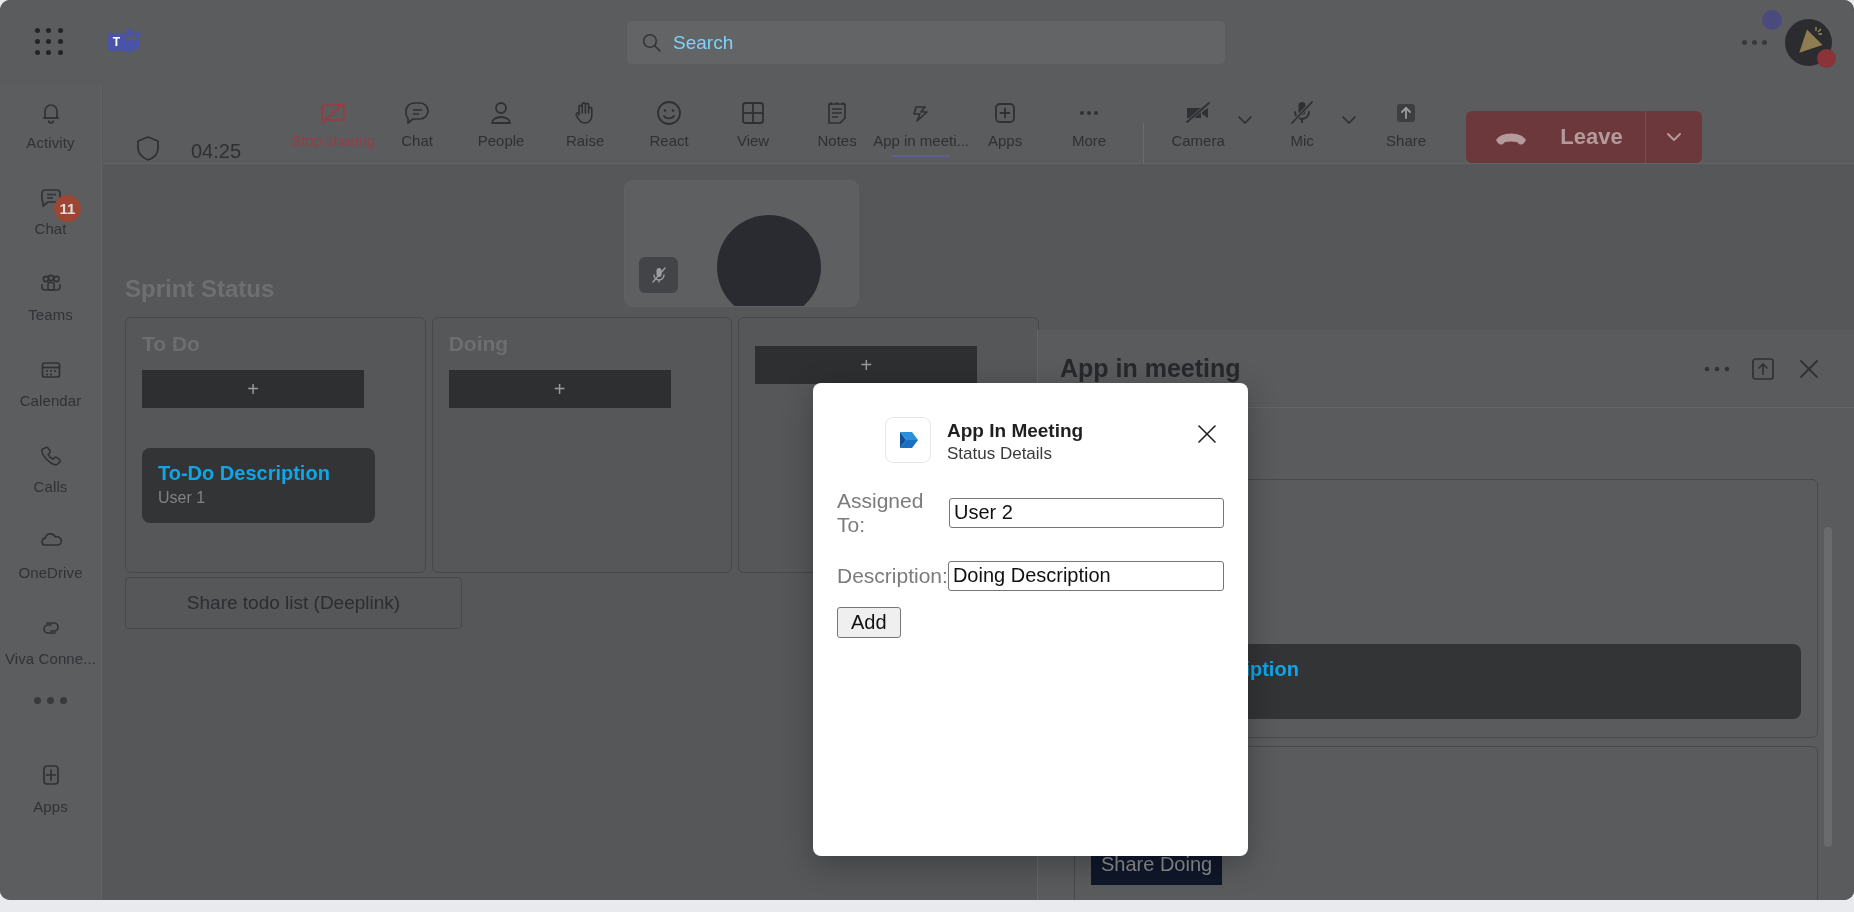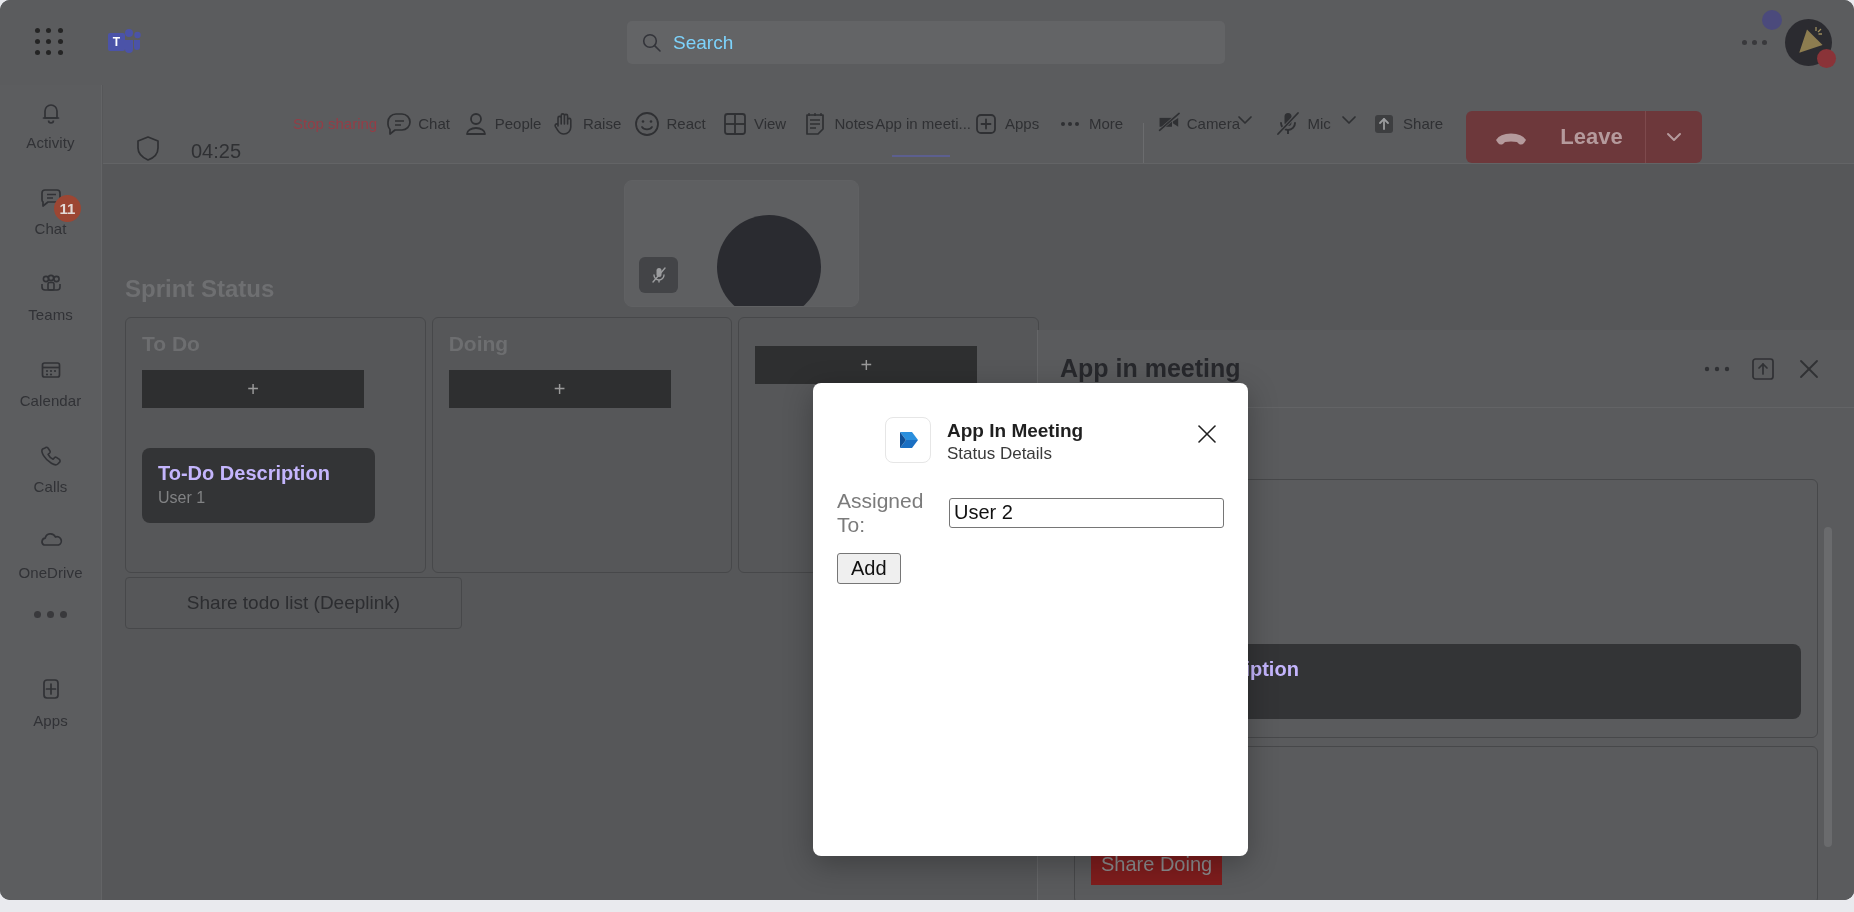--- a/index.html
+++ b/index.html
@@ -82,21 +82,21 @@
   .meeting-bar {
     position: absolute; left: 103px; top: 85px; right: 0; height: 79px;
     background: #5b5c5e; border-bottom: 1px solid #636466;
     display: flex; align-items: flex-end;
   }
   .shield { margin-left: 32px; width: 26px; height: 28px; }
   .timer { margin-left: 30px; font-size: 20px; color: #2f3033; }
   .tb-items { display: flex; align-items: center; margin-left: 50px; }
   .tb-item {
     width: 84px; height: 79px;
-    display: flex; align-items: center; justify-content: center;
+    display: flex; flex-direction: column; align-items: center; justify-content: center;
     gap: 4px; position: relative;
   }
   .tb-item .ic { width: 30px; height: 30px; display: block; }
   .tb-item .lb { font-size: 15px; color: #2f3033; white-space: nowrap; }
   .tb-item.danger .lb { color: #953d46; }
   .tb-item.active::after {
     content: ""; position: absolute; left: 13px; right: 13px; bottom: 6px; height: 2px; background: #5c5f8f;
   }
   .tb-divider { width: 1px; height: 40px; background: #6b6c6e; margin: 0 12px; }
   .tb-group { display: flex; align-items: center; }
@@ -137,21 +137,21 @@
   .column-title { font-size: 21px; font-weight: bold; color: #6d6e70; margin-bottom: 14px; }
   .add-btn {
     width: 222px; height: 38px; background: #2e2f30;
     display: flex; align-items: center; justify-content: center;
     color: #9a9a9a; font-size: 20px;
   }
   .task-card {
     margin-top: 40px; width: 233px; border-radius: 8px; background: #333436;
     padding: 14px 16px 16px 16px;
   }
-  .task-title { font-size: 20px; font-weight: bold; color: #c4b5fd; margin-bottom: 4px; }
+  .task-title { font-size: 20px; font-weight: bold; color: #0ea5e9; margin-bottom: 4px; }
   .task-user { font-size: 16px; color: #818284; }
   .deeplink-btn {
     margin-left: 22px; margin-top: 4px; width: 337px; height: 52px;
     border: 1px solid #47484a; border-radius: 4px;
     display: flex; align-items: center; justify-content: center;
     font-size: 19px; color: #2c2d30;
   }
   
   .side-panel {
     position: absolute; right: 0; top: 165px; bottom: 0; width: 817px;
@@ -167,21 +167,21 @@
     border: 1px solid #47484a; border-radius: 6px;
     padding: 14px 16px 18px 16px; margin-bottom: 8px; position: relative;
   }
   .p-col-title { font-size: 21px; font-weight: bold; color: #6d6e70; margin-bottom: 12px; }
   .p-add {
     width: 94px; height: 42px; background: #2e2f30;
     display: flex; align-items: center; justify-content: center;
     color: #9a9a9a; font-size: 20px; margin-bottom: 4px;
   }
   .p-share {
-    height: 42px; background: #7f1d1d; display: inline-flex; align-items: center;
+    height: 42px; background: #0f172a; display: inline-flex; align-items: center;
     padding: 0 10px; color: #8c8d8f; font-size: 20px;
   }
   .p-card {
     margin-top: 26px; margin-left: 20px; border-radius: 8px; background: #333436;
     padding: 14px 16px 16px 16px;
   }
   .p-scroll {
     position: absolute; right: -14px; top: 90px; width: 8px; height: 320px;
     background: #6a6b6d; border-radius: 4px;
   }
@@ -327,20 +327,29 @@
       </span>
       <span class="rail-label">Calls</span>
     </div>
     <div class="rail-item">
       <span class="rail-icon">
         <svg viewBox="0 0 34 34">
             <path d="M10 20 a3.6 3.6 0 0 1 1.2-6.8 a5.4 5.4 0 0 1 10.2-1.2 a4 4 0 0 1 3.2 8 z" fill="none" stroke="#313236" stroke-width="1.7" stroke-linejoin="round"></path>
           </svg>
       </span>
       <span class="rail-label">OneDrive</span>
+    </div>
+    <div class="rail-item">
+      <span class="rail-icon">
+        <svg viewBox="0 0 34 34">
+            <path d="M13 12 h7 a4 4 0 0 1 0 8 h-3" fill="none" stroke="#313236" stroke-width="1.7" stroke-linecap="round"></path>
+            <path d="M21 22 h-7 a4 4 0 0 1 0-8 h3" fill="none" stroke="#313236" stroke-width="1.7" stroke-linecap="round"></path>
+          </svg>
+      </span>
+      <span class="rail-label">Viva Conne...</span>
     </div>
     <div class="rail-item rail-more">
       <span class="dots">
           <i></i>
           <i></i>
           <i></i>
         </span>
     </div>
     <div class="rail-item">
       <span class="rail-icon">
@@ -630,19 +639,23 @@
               <line x1="20" y1="4" x2="4" y2="20" stroke="#1f1f1f" stroke-width="1.6" stroke-linecap="round"></line>
             </svg>
         </span>
       </div>
 
       <div class="form-row">
         <span class="form-label">Assigned To:</span>
         <input class="form-input" type="text" value="User 2" style="">
       </div>
 
+      <div class="form-row">
+        <span class="form-label">Description:</span>
+        <input class="form-input" type="text" value="Doing Description" style="">
+      </div>
 
       <button class="add-action">Add</button>
     </div>
 
   </div>
 </div>
 <div class="win-bottom"></div>
 
 </body></html>

